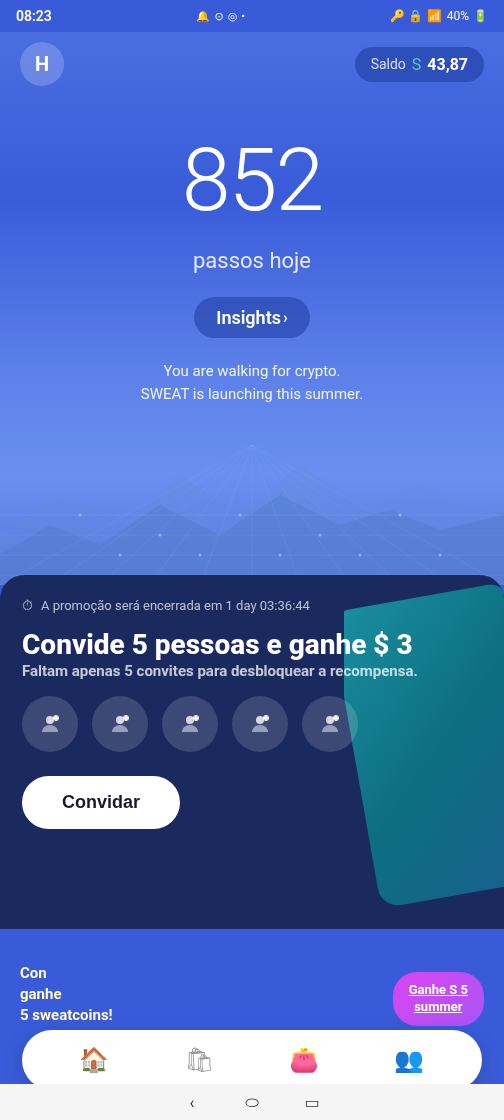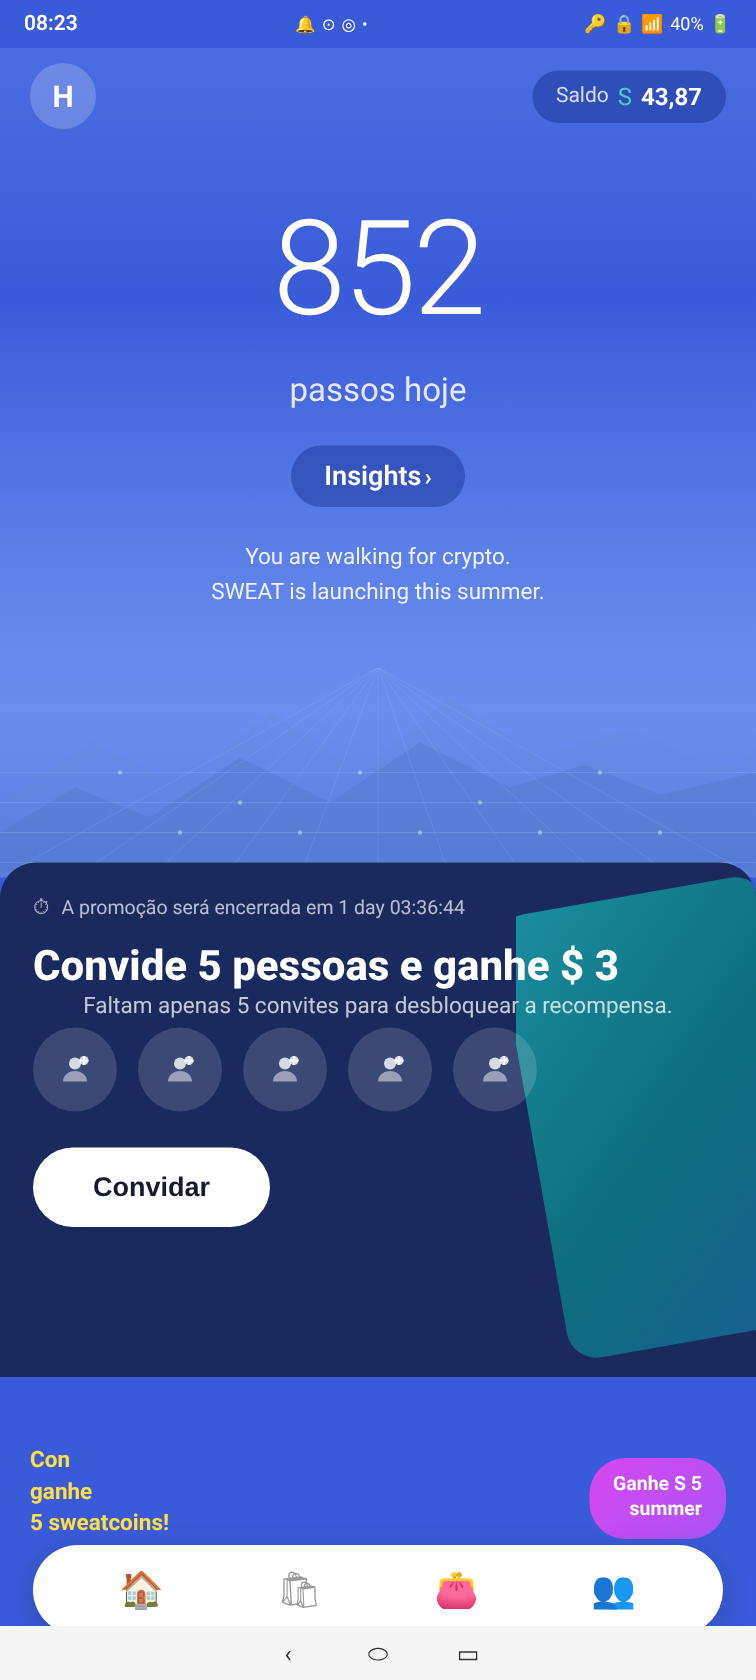--- a/index.html
+++ b/index.html
@@ -191,23 +191,22 @@
     .invite-title {
       color: white;
       font-size: 28px;
       font-weight: 800;
       line-height: 1.2;
     }
 
     .invite-subtitle {
       color: rgba(255,255,255,0.75);
       font-size: 15px;
-      margin-bottom: 6px;
-      font-weight: 400;
-      text-align: center;
+      margin-bottom: 16px;
+      font-weight: 700;
     }
 
     .invite-avatars {
       display: flex;
       gap: 14px;
       margin-bottom: 24px;
     }
 
     .invite-avatar {
       width: 56px;
@@ -300,32 +299,33 @@
     .earn-btn {
       position: fixed;
       bottom: 94px;
       right: 20px;
       background: linear-gradient(135deg, #d946ef, #a855f7);
       border-radius: 24px;
       padding: 10px 16px;
       color: white;
       font-size: 13px;
       font-weight: 700;
-      text-align: right;
+      text-align: center;
       cursor: pointer;
       z-index: 100;
       line-height: 1.3;
+      text-decoration: underline;
     }
 
     
     .bottom-teaser {
       position: fixed;
       bottom: 94px;
       left: 20px;
-      color: #fde047;
+      color: #fef9c3;
       font-size: 15px;
       font-weight: 700;
       line-height: 1.4;
       z-index: 100;
     }
 
     
     .system-nav {
       position: fixed;
       bottom: 0;

